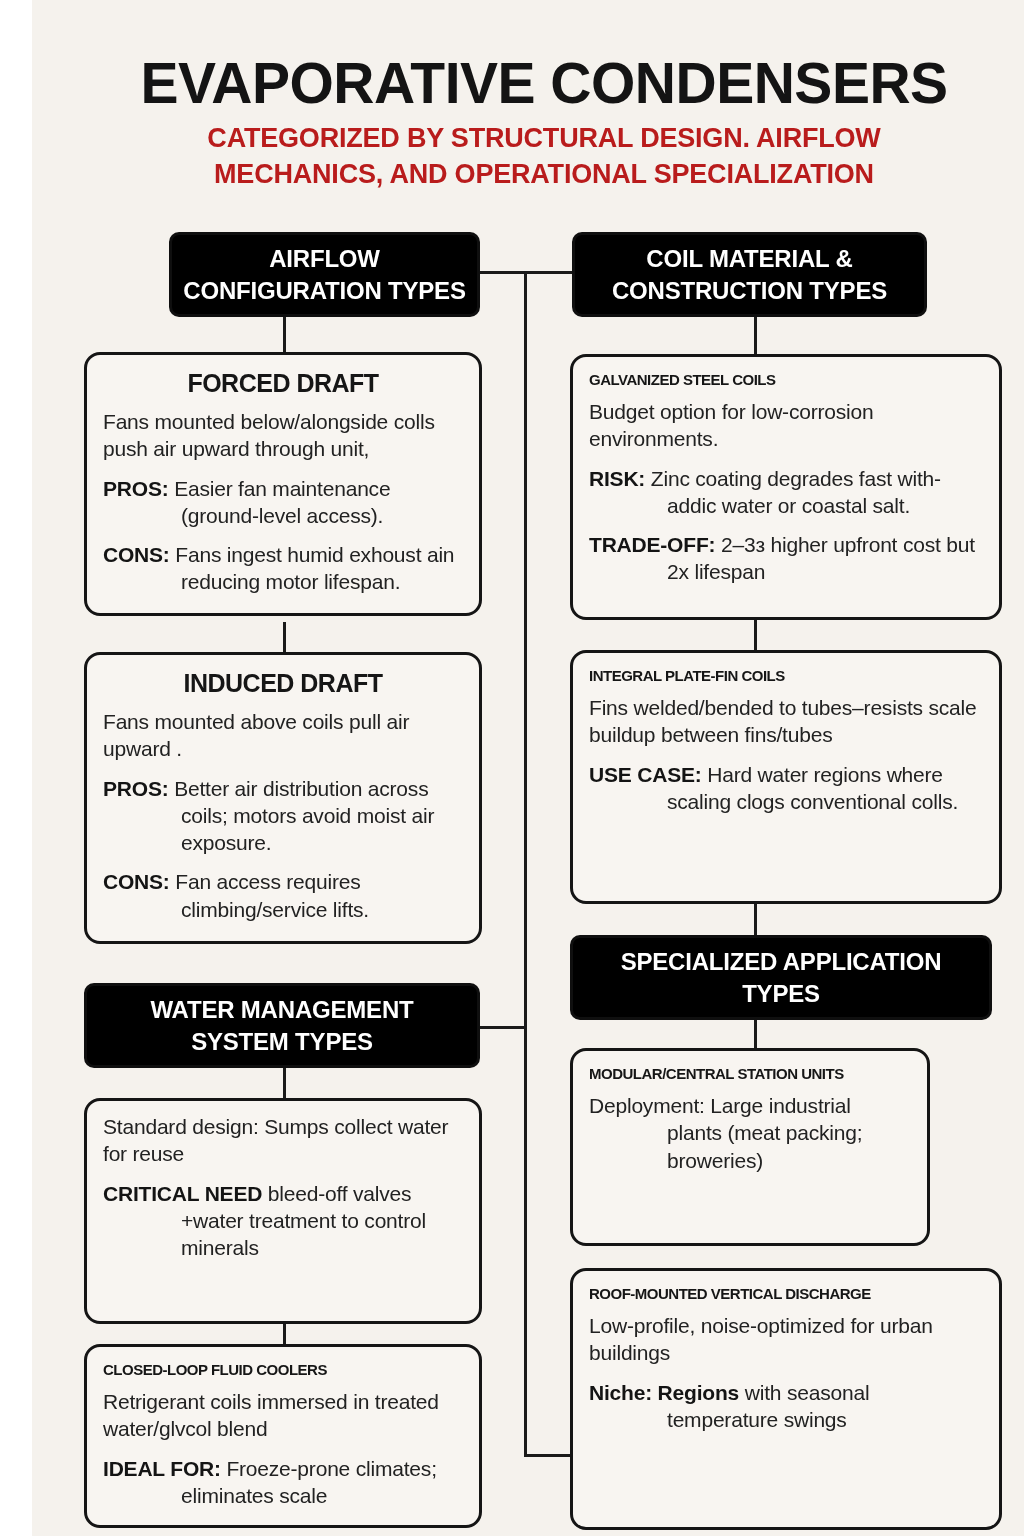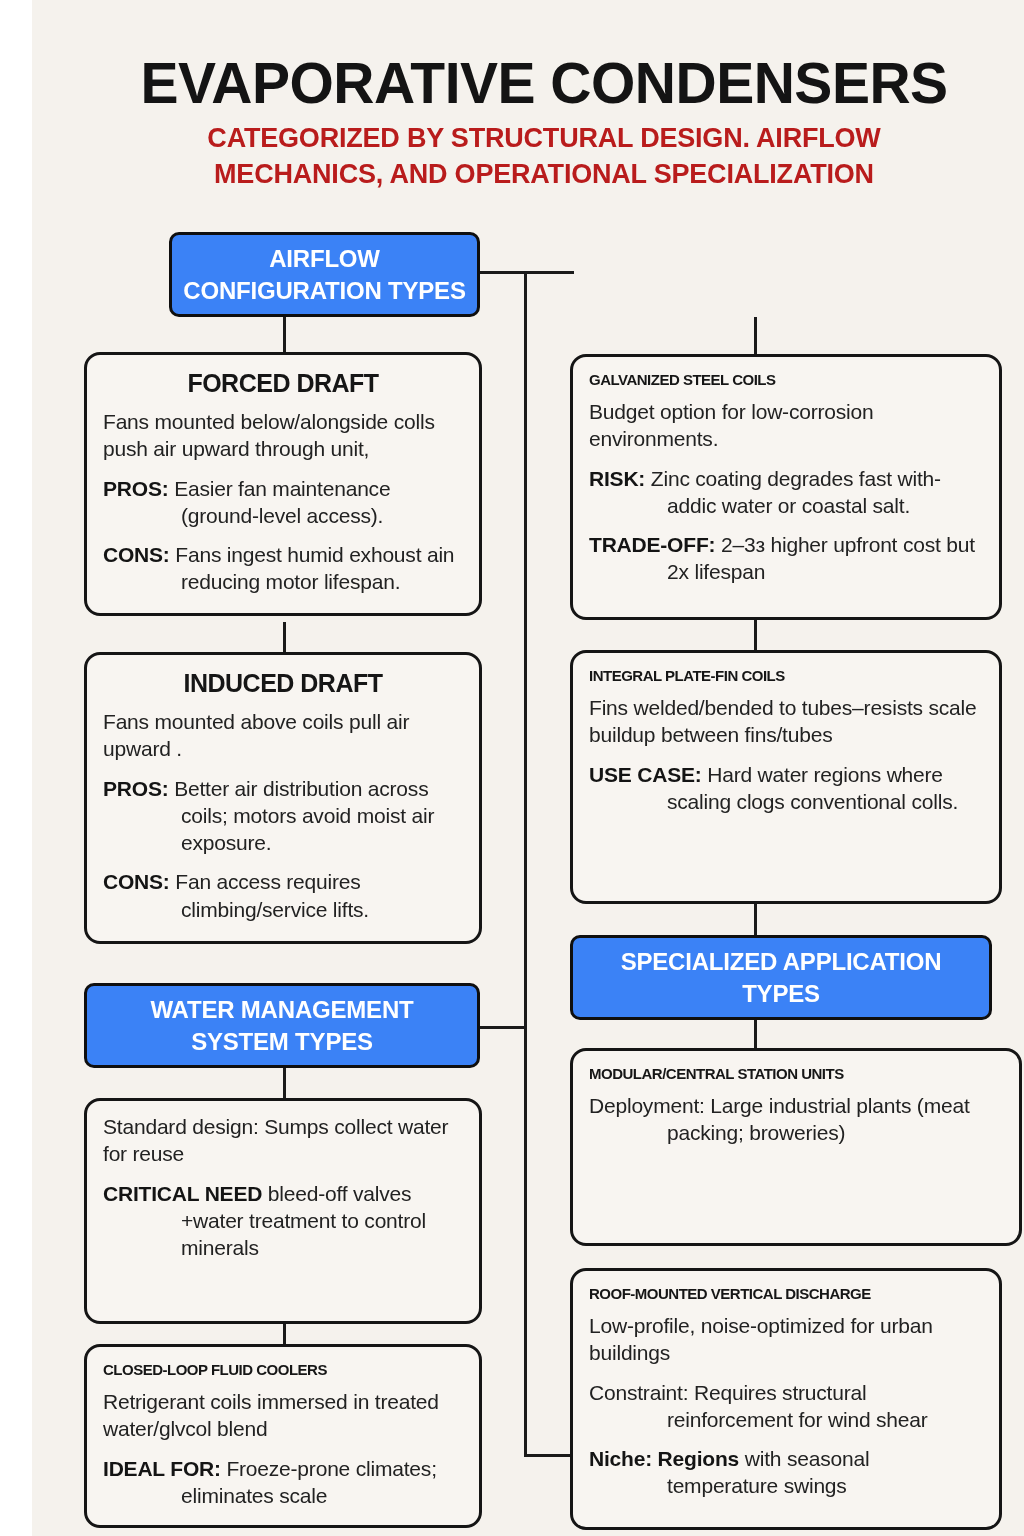--- a/index.html
+++ b/index.html
@@ -19,21 +19,21 @@
     color:#141414;
   }
   .subtitle{
     position:absolute;top:120px;left:0;width:1024px;
     text-align:center;font-size:27px;font-weight:700;
     line-height:1.35;color:#b91c1c;letter-spacing:-0.2px;
   }
   .line{position:absolute;background:#1a1a1a;}
   .bluehdr{
     position:absolute;box-sizing:border-box;
-    background:#3b82f6;border:3px solid #0f0f0f;border-radius:10px;
+    background:#000000;border:3px solid #0f0f0f;border-radius:10px;
     color:#ffffff;font-weight:700;font-size:24px;line-height:1.32;
     display:flex;flex-direction:column;justify-content:center;align-items:center;
     text-align:right;letter-spacing:-0.2px;
   }
   .box{
     position:absolute;box-sizing:border-box;
     background:#f8f5f1;border:3px solid #151515;border-radius:16px;
     padding:12px 16px 8px 16px;
   }
   .box h3{
@@ -70,20 +70,24 @@
   <div class="line" style="left:251px;top:1322px;width:3px;height:24px"></div>
   <div class="line" style="left:722px;top:317px;width:3px;height:39px"></div>
   <div class="line" style="left:722px;top:618px;width:3px;height:34px"></div>
   <div class="line" style="left:722px;top:902px;width:3px;height:35px"></div>
   <div class="line" style="left:722px;top:1018px;width:3px;height:32px"></div>
 
   <div class="bluehdr" style="left:137px;top:232px;width:311px;height:85px">
     <span>AIRFLOW</span>
     <span>CONFIGURATION TYPES</span>
   </div>
+  <div class="bluehdr" style="left:540px;top:232px;width:355px;height:85px">
+    <span>COIL MATERIAL &amp;</span>
+    <span>CONSTRUCTION TYPES</span>
+  </div>
   <div class="bluehdr" style="left:52px;top:983px;width:396px;height:85px">
     <span>WATER MANAGEMENT</span>
     <span>SYSTEM TYPES</span>
   </div>
   <div class="bluehdr" style="left:538px;top:935px;width:422px;height:85px">
     <span>SPECIALIZED APPLICATION</span>
     <span>TYPES</span>
   </div>
 
   <div class="box center-title" style="left:52px;top:352px;width:398px;height:264px">
@@ -117,25 +121,24 @@
     <p>Standard design: Sumps collect water for reuse</p>
     <p class="item"><span class="lbl">CRITICAL NEED</span> <span>bleed-off valves +water treatment to control minerals</span></p>
   </div>
 
   <div class="box" style="left:52px;top:1344px;width:398px;height:184px">
     <h3>CLOSED-LOOP FLUID COOLERS</h3>
     <p>Retrigerant coils immersed in treated water/glvcol blend</p>
     <p class="item"><span class="lbl">IDEAL FOR:</span> <span>Froeze-prone climates; eliminates scale</span></p>
   </div>
 
-  <div class="box" style="left:538px;top:1048px;width:452px;height:198px">
+  <div class="box" style="left:538px;top:1048px;width:360px;height:198px">
     <h3>MODULAR/CENTRAL STATION UNITS</h3>
     <p class="item"><span class="lbl plain">Deployment:</span> <span>Large industrial plants (meat packing; broweries)</span></p>
   </div>
 
   <div class="box" style="left:538px;top:1268px;width:432px;height:262px">
     <h3>ROOF-MOUNTED VERTICAL DISCHARGE</h3>
     <p>Low-profile, noise-optimized for urban buildings</p>
-    <p class="item"><span class="lbl plain">Constraint:</span> <span>Requires structural reinforcement for wind shear</span></p>
     <p class="item"><span class="lbl">Niche: Regions</span> <span>with seasonal temperature swings</span></p>
   </div>
 
 </div>
 
 </body></html>

